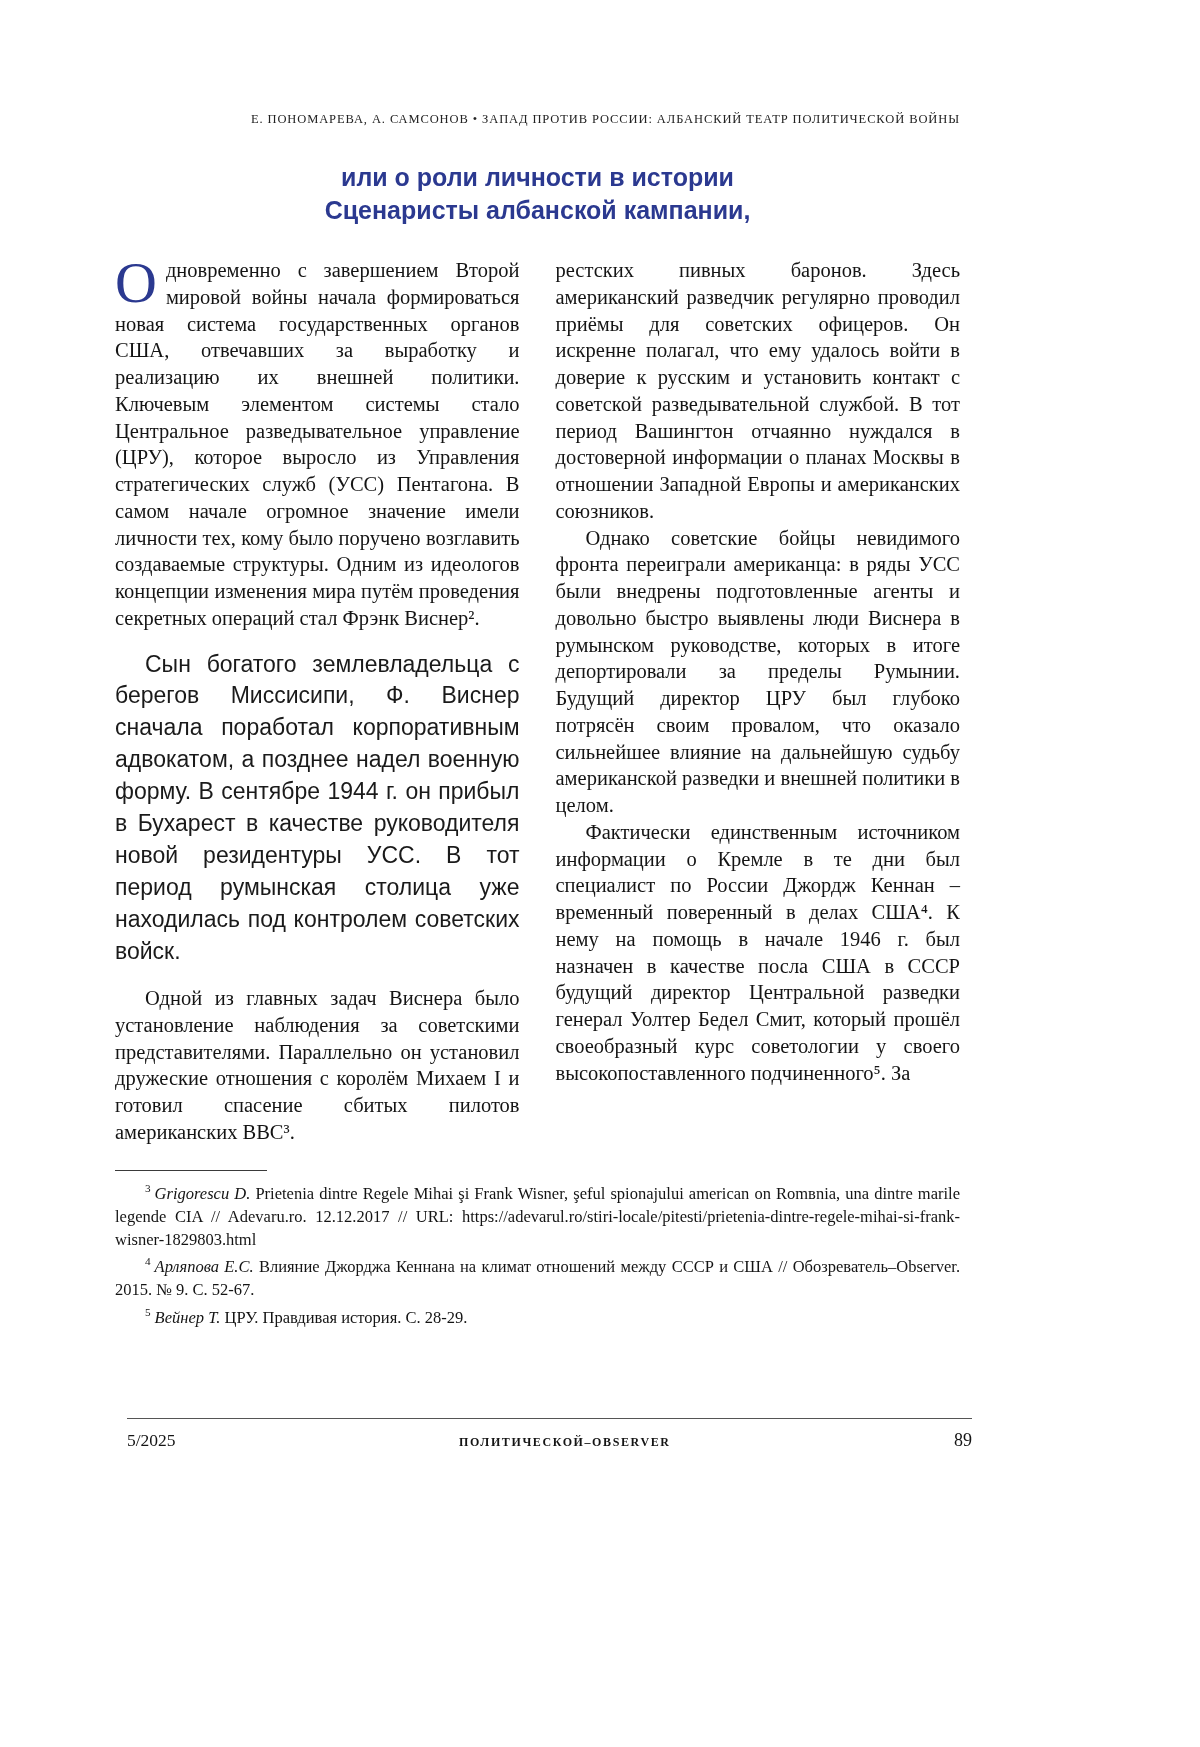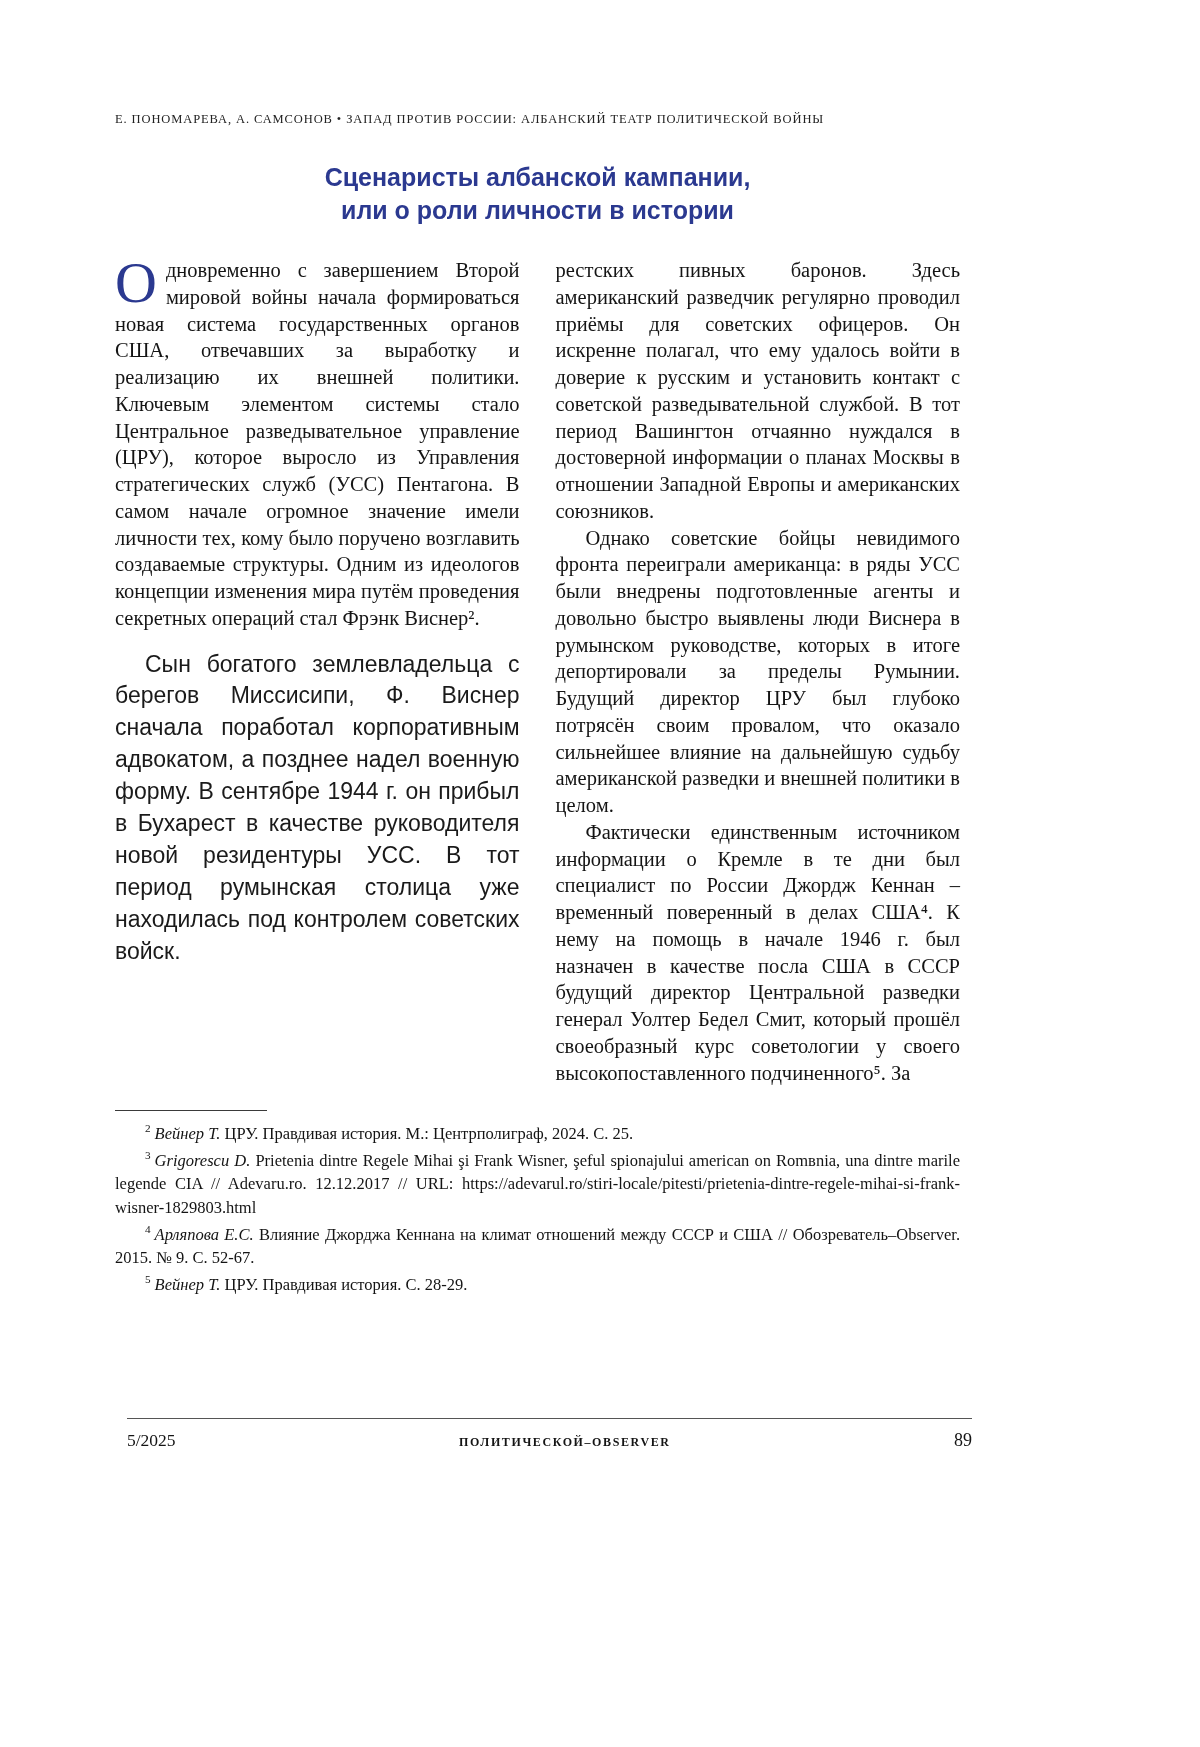--- a/index.html
+++ b/index.html
@@ -14,21 +14,21 @@
     overflow: hidden;
   }
   .content {
     position: absolute;
     left: 115px;
     top: 0;
     width: 845px;
   }
   .running-head {
     margin-top: 112px;
-    text-align: left;
+    text-align: right;
     font-size: 12.5px;
     letter-spacing: 0.9px;
     color: #222;
     white-space: nowrap;
   }
   .title {
     margin-top: 34px;
     text-align: center;
     font-family: "Liberation Sans", sans-serif;
     font-weight: 700;
@@ -107,42 +107,42 @@
 </style>
 </head>
 <body>
 
 <div class="page">
   <div class="content">
 
     <div class="running-head">Е. ПОНОМАРЕВА, А. САМСОНОВ  •  ЗАПАД ПРОТИВ РОССИИ: АЛБАНСКИЙ ТЕАТР ПОЛИТИЧЕСКОЙ ВОЙНЫ</div>
 
     <div class="title">
+      <div>или о роли личности в истории</div>
       <div>Сценаристы албанской кампании,</div>
-      <div>или о роли личности в истории</div>
     </div>
 
     <div class="columns">
 
       <div class="col">
         <p><span class="dropcap">О</span><span>дновременно с завершением Второй мировой войны начала формироваться новая система государственных органов США, отвечавших за выработку и реализацию их внешней политики. Ключевым элементом системы стало Центральное разведывательное управление (ЦРУ), которое выросло из Управления стратегических служб (УСС) Пентагона. В самом начале огромное значение имели личности тех, кому было поручено возглавить создаваемые структуры. Одним из идеологов концепции изменения мира путём проведения секретных операций стал Фрэнк Виснер².</span></p>
         <p class="inset">Сын богатого землевладельца с берегов Миссисипи, Ф. Виснер сначала поработал корпоративным адвокатом, а позднее надел военную форму. В сентябре 1944 г. он прибыл в Бухарест в качестве руководителя новой резидентуры УСС. В тот период румынская столица уже находилась под контролем советских войск.</p>
+        <p class="indent">Одной из главных задач Виснера было установление наблюдения за советскими представителями. Параллельно он установил дружеские отношения с королём Михаем I и готовил спасение сбитых пилотов американских ВВС³.</p>
       </div>
 
       <div class="col">
         <p>рестских пивных баронов. Здесь американский разведчик регулярно проводил приёмы для советских офицеров. Он искренне полагал, что ему удалось войти в доверие к русским и установить контакт с советской разведывательной службой. В тот период Вашингтон отчаянно нуждался в достоверной информации о планах Москвы в отношении Западной Европы и американских союзников.</p>
         <p class="indent">Однако советские бойцы невидимого фронта переиграли американца: в ряды УСС были внедрены подготовленные агенты и довольно быстро выявлены люди Виснера в румынском руководстве, которых в итоге депортировали за пределы Румынии. Будущий директор ЦРУ был глубоко потрясён своим провалом, что оказало сильнейшее влияние на дальнейшую судьбу американской разведки и внешней политики в целом.</p>
         <p class="indent">Фактически единственным источником информации о Кремле в те дни был специалист по России Джордж Кеннан – временный поверенный в делах США⁴. К нему на помощь в начале 1946 г. был назначен в качестве посла США в СССР будущий директор Центральной разведки генерал Уолтер Бедел Смит, который прошёл своеобразный курс советологии у своего высокопоставленного подчиненного⁵. За</p>
       </div>
 
     </div>
 
     <div class="footnotes">
       <hr class="footnote-rule">
-      <p><span class="fn-num">2</span><span class="fn-author">Вейнер Т.</span><span> ЦРУ. Правдивая история. М.: Центрполиграф, 2024. С. 25.</span></p>
       <p><span class="fn-num">3</span><span class="fn-author">Grigorescu D.</span><span> Prietenia dintre Regele Mihai şi Frank Wisner, şeful spionajului american on Romвnia, una dintre marile legende CIA // Adevaru.ro. 12.12.2017 // URL: https://adevarul.ro/stiri-locale/pitesti/prietenia-dintre-regele-mihai-si-frank-wisner-1829803.html</span></p>
       <p><span class="fn-num">4</span><span class="fn-author">Арляпова Е.С.</span><span> Влияние Джорджа Кеннана на климат отношений между СССР и США // Обозреватель–Observer. 2015. № 9. С. 52-67.</span></p>
       <p><span class="fn-num">5</span><span class="fn-author">Вейнер Т.</span><span> ЦРУ. Правдивая история. С. 28-29.</span></p>
     </div>
 
   </div>
 
   <div class="footer">
     <span class="issue">5/2025</span>
     <span class="journal">ПОЛИТИЧЕСКОЙ–OBSERVER</span>

